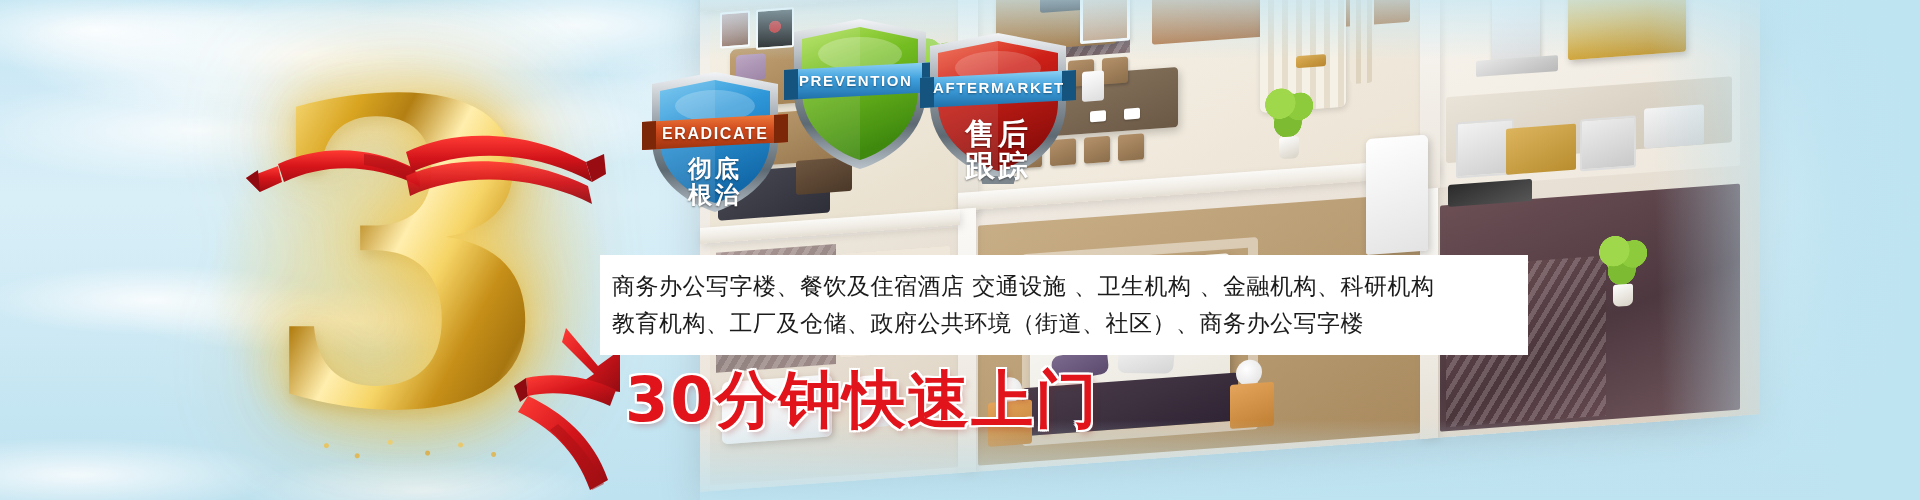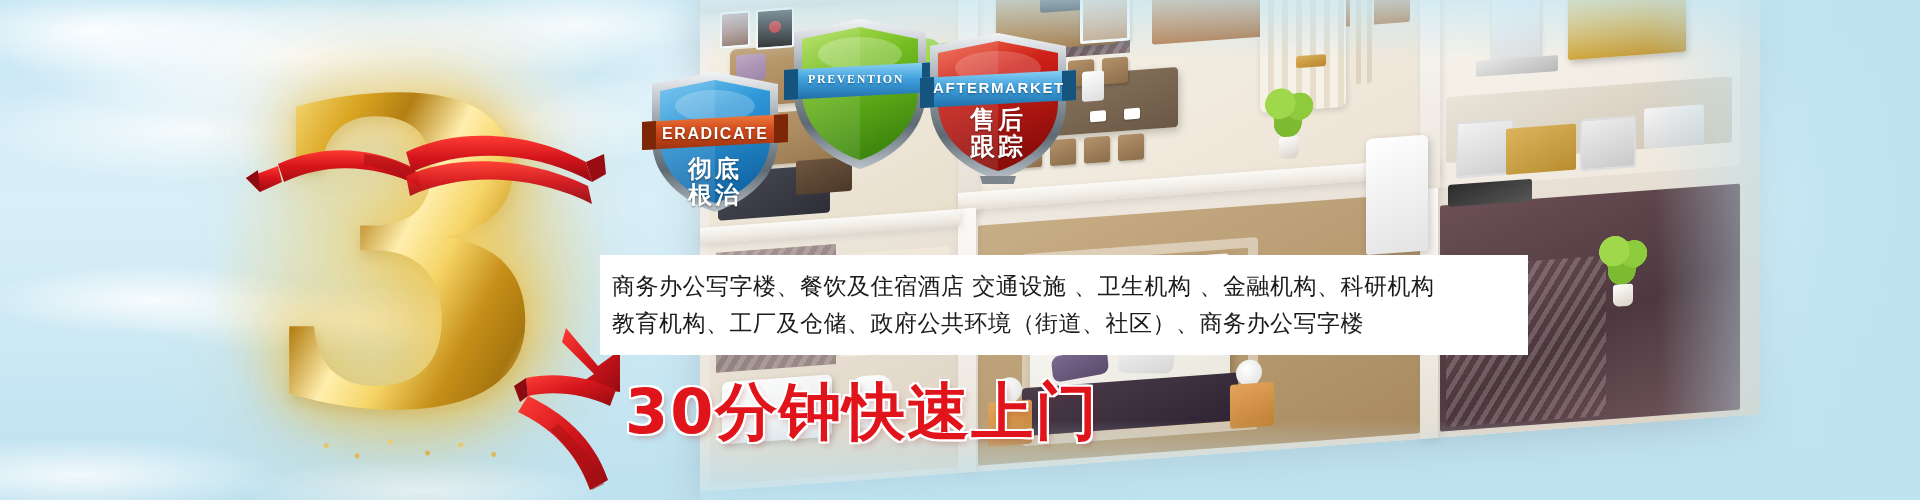--- a/index.html
+++ b/index.html
@@ -277,21 +277,20 @@
     font-family: "DejaVu Sans", "Liberation Sans", sans-serif;
     font-size: 62px;
     font-weight: 700;
     color: #e1141b;
     letter-spacing: 2px;
     white-space: nowrap;
     text-shadow:
       2px 0 0 #fff, -2px 0 0 #fff, 0 2px 0 #fff, 0 -2px 0 #fff,
       2px 2px 0 #fff, -2px 2px 0 #fff, 2px -2px 0 #fff, -2px -2px 0 #fff,
       3px 4px 6px rgba(150,20,20,.28);
-    margin-top: 12px;
   }
 </style>
 </head>
 <body>
 
 <div class="banner">
 
   <div class="sky"></div>
 
   <div class="house">
@@ -498,21 +497,21 @@
           </linearGradient>
         </defs>
         <path d="M12,20 L78,7 L144,20 L144,80 C144,120 110,147 78,157 C46,147 12,120 12,80 Z" fill="url(#steel2)"></path>
         <path d="M20,27 L78,15 L136,27 L136,79 C136,115 106,139 78,148 C50,139 20,115 20,79 Z" fill="url(#greenG)"></path>
         <path d="M20,27 L78,15 L78,148 C50,139 20,115 20,79 Z" fill="#ffffff" opacity=".10"></path>
         <ellipse cx="78" cy="42" rx="42" ry="17" fill="#ffffff" opacity=".25"></ellipse>
         <path d="M2,58 L154,50 L154,80 L2,88 Z" fill="url(#blueBand)"></path>
         <path d="M2,58 L16,57 L16,87 L2,88 Z" fill="#14547f"></path>
         <path d="M140,51 L154,50 L154,80 L140,81 Z" fill="#14547f"></path>
       </svg>
-      <div class="shield-en" style="left:26px; top:60px; font-size:12px;font-family:Liberation Serif, serif;">PREVENTION</div>
+      <div class="shield-en" style="left:17px; top:60px; font-size:15px;">PREVENTION</div>
     </div>
 
     <div class="shield" id="shield-aftermarket">
       <svg class="sv" viewBox="0 0 160 158">
         <defs>
           <linearGradient id="redG" x1="0" y1="0" x2="0.35" y2="1">
             <stop offset="0%" stop-color="#f1674a"></stop>
               <stop offset="38%" stop-color="#cd2018"></stop>
             <stop offset="100%" stop-color="#8c0d0a"></stop>
           </linearGradient>
@@ -531,21 +530,21 @@
         <path d="M12,20 L80,7 L148,20 L148,78 C148,118 113,144 80,154 C47,144 12,118 12,78 Z" fill="url(#steel3)"></path>
         <path d="M20,27 L80,15 L140,27 L140,77 C140,112 109,136 80,145 C51,136 20,112 20,77 Z" fill="url(#redG)"></path>
         <path d="M20,27 L80,15 L80,145 C51,136 20,112 20,77 Z" fill="#ffffff" opacity=".10"></path>
         <ellipse cx="80" cy="42" rx="43" ry="17" fill="#ffffff" opacity=".18"></ellipse>
         <path d="M2,52 L158,44 L158,74 L2,82 Z" fill="url(#blueBand2)"></path>
         <path d="M2,52 L16,51 L16,81 L2,82 Z" fill="#14547f"></path>
         <path d="M144,45 L158,44 L158,74 L144,75 Z" fill="#14547f"></path>
         <path d="M62,150 L98,150 L94,164 L66,164 Z" fill="#7d868d"></path>
       </svg>
       <div class="shield-en" style="left:15px; top:53px; font-size:15px;">AFTERMARKET</div>
-      <div class="shield-cn" style="top:80px; font-size:25px;">售后
+      <div class="shield-cn" style="top:92px; font-size:30px;">售后
 跟踪</div>
     </div>
   </div>
 
   <div class="text-panel">
     <div class="tl">商务办公写字楼、餐饮及住宿酒店 交通设施 、卫生机构 、金融机构、科研机构</div>
     <div class="tl">教育机构、工厂及仓储、政府公共环境（街道、社区）、商务办公写字楼</div>
   </div>
 
   <div class="headline">30分钟快速上门</div>

